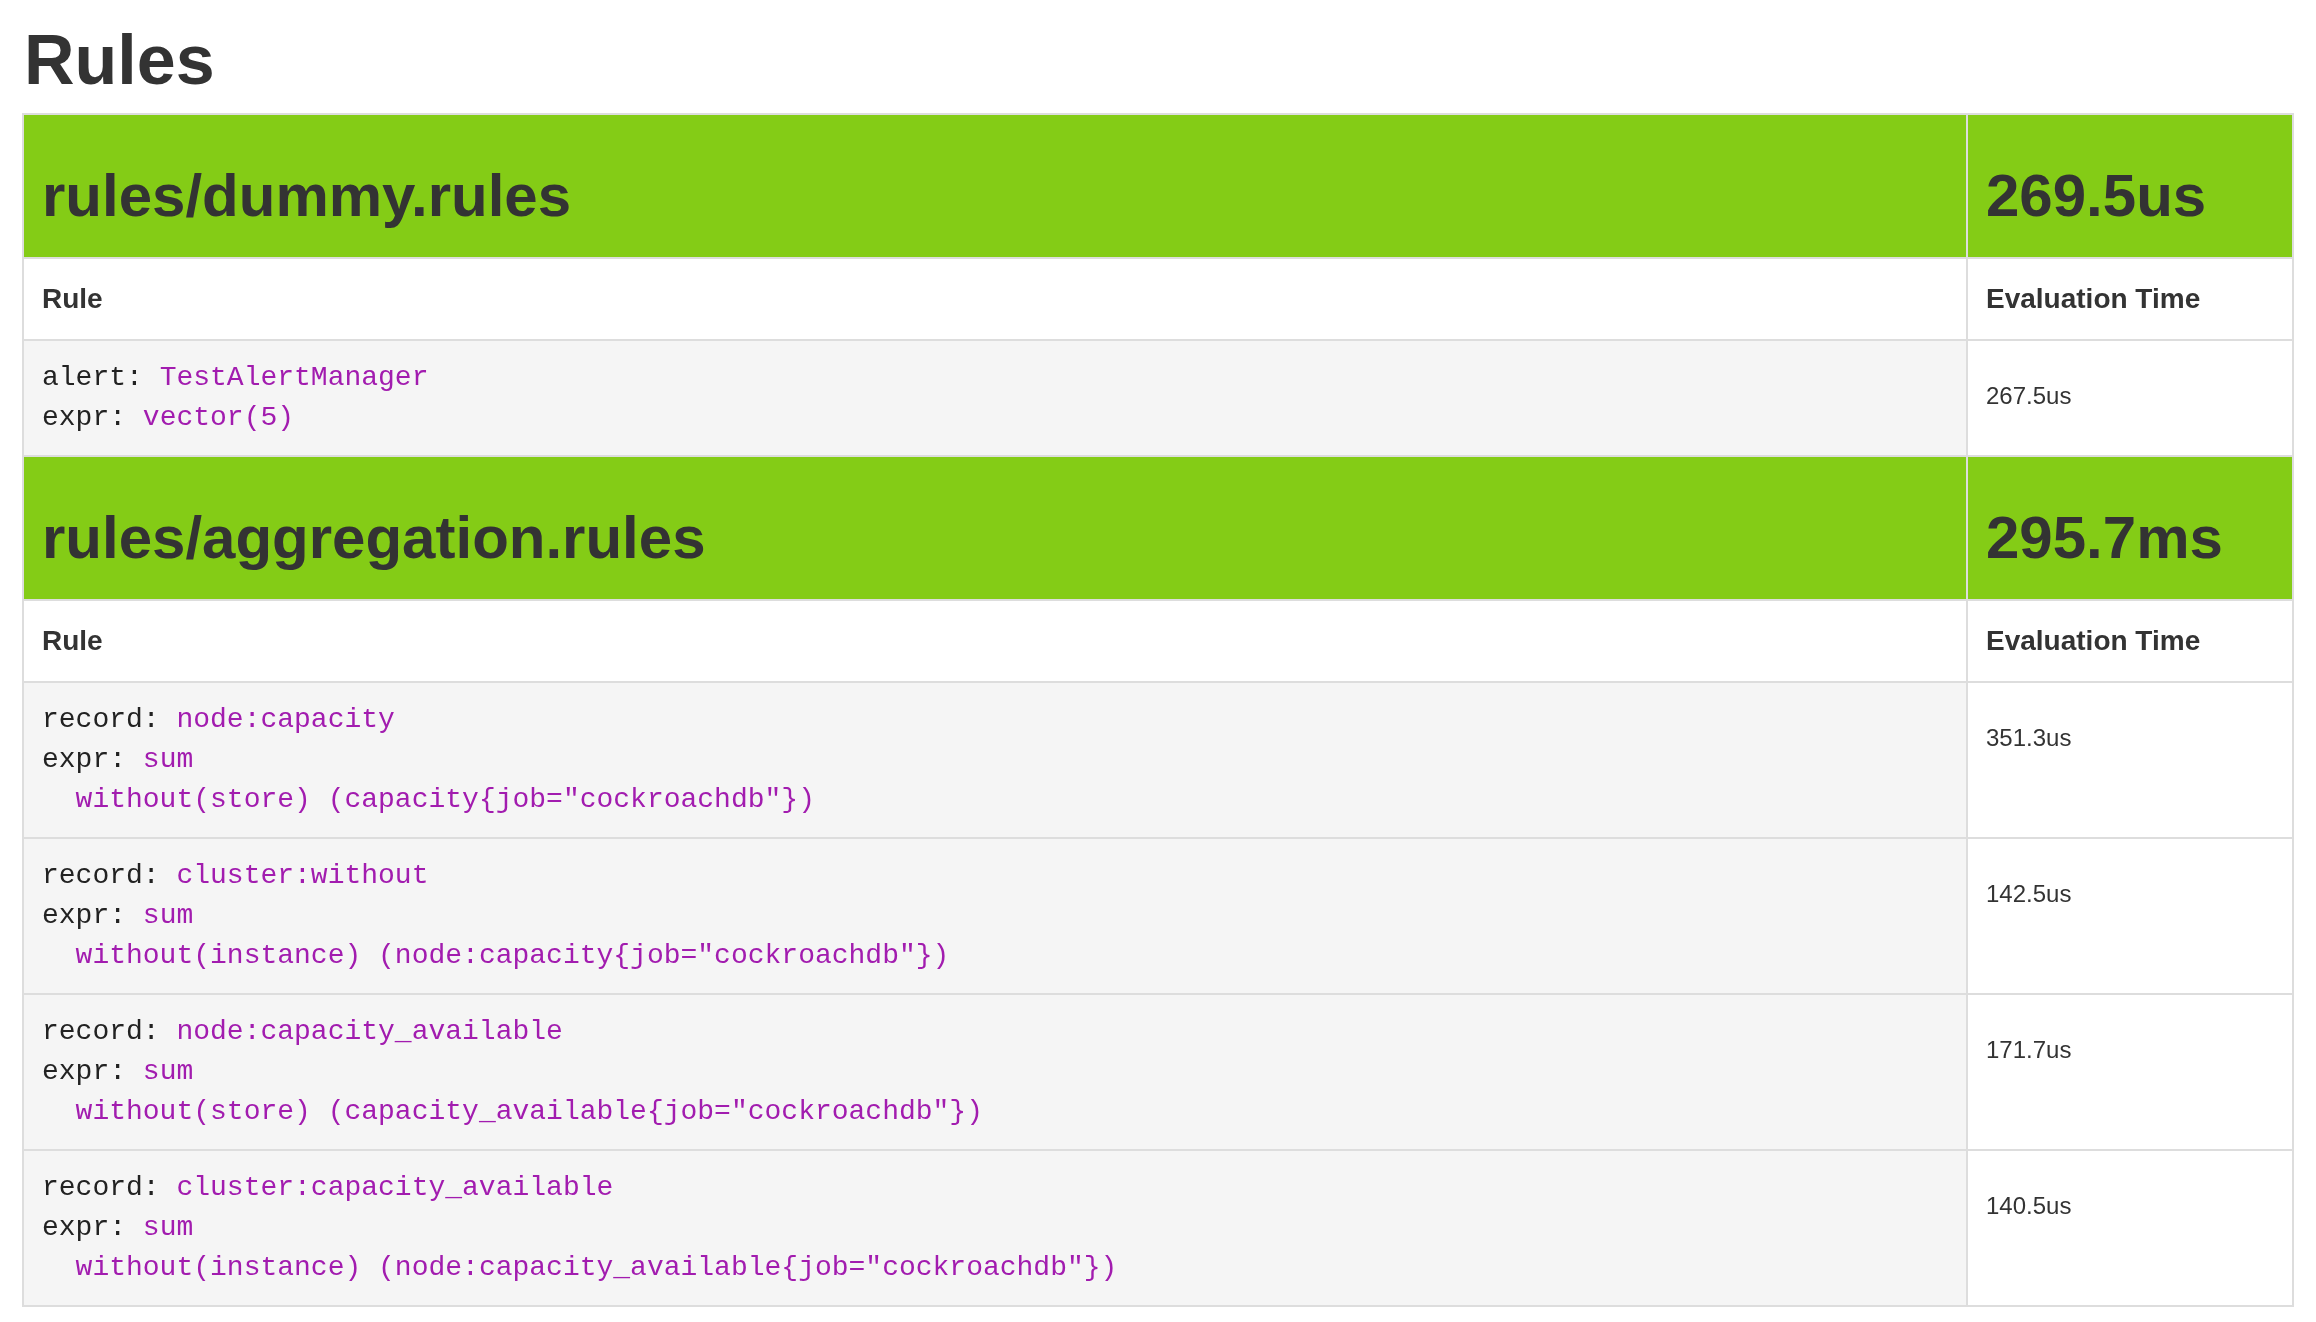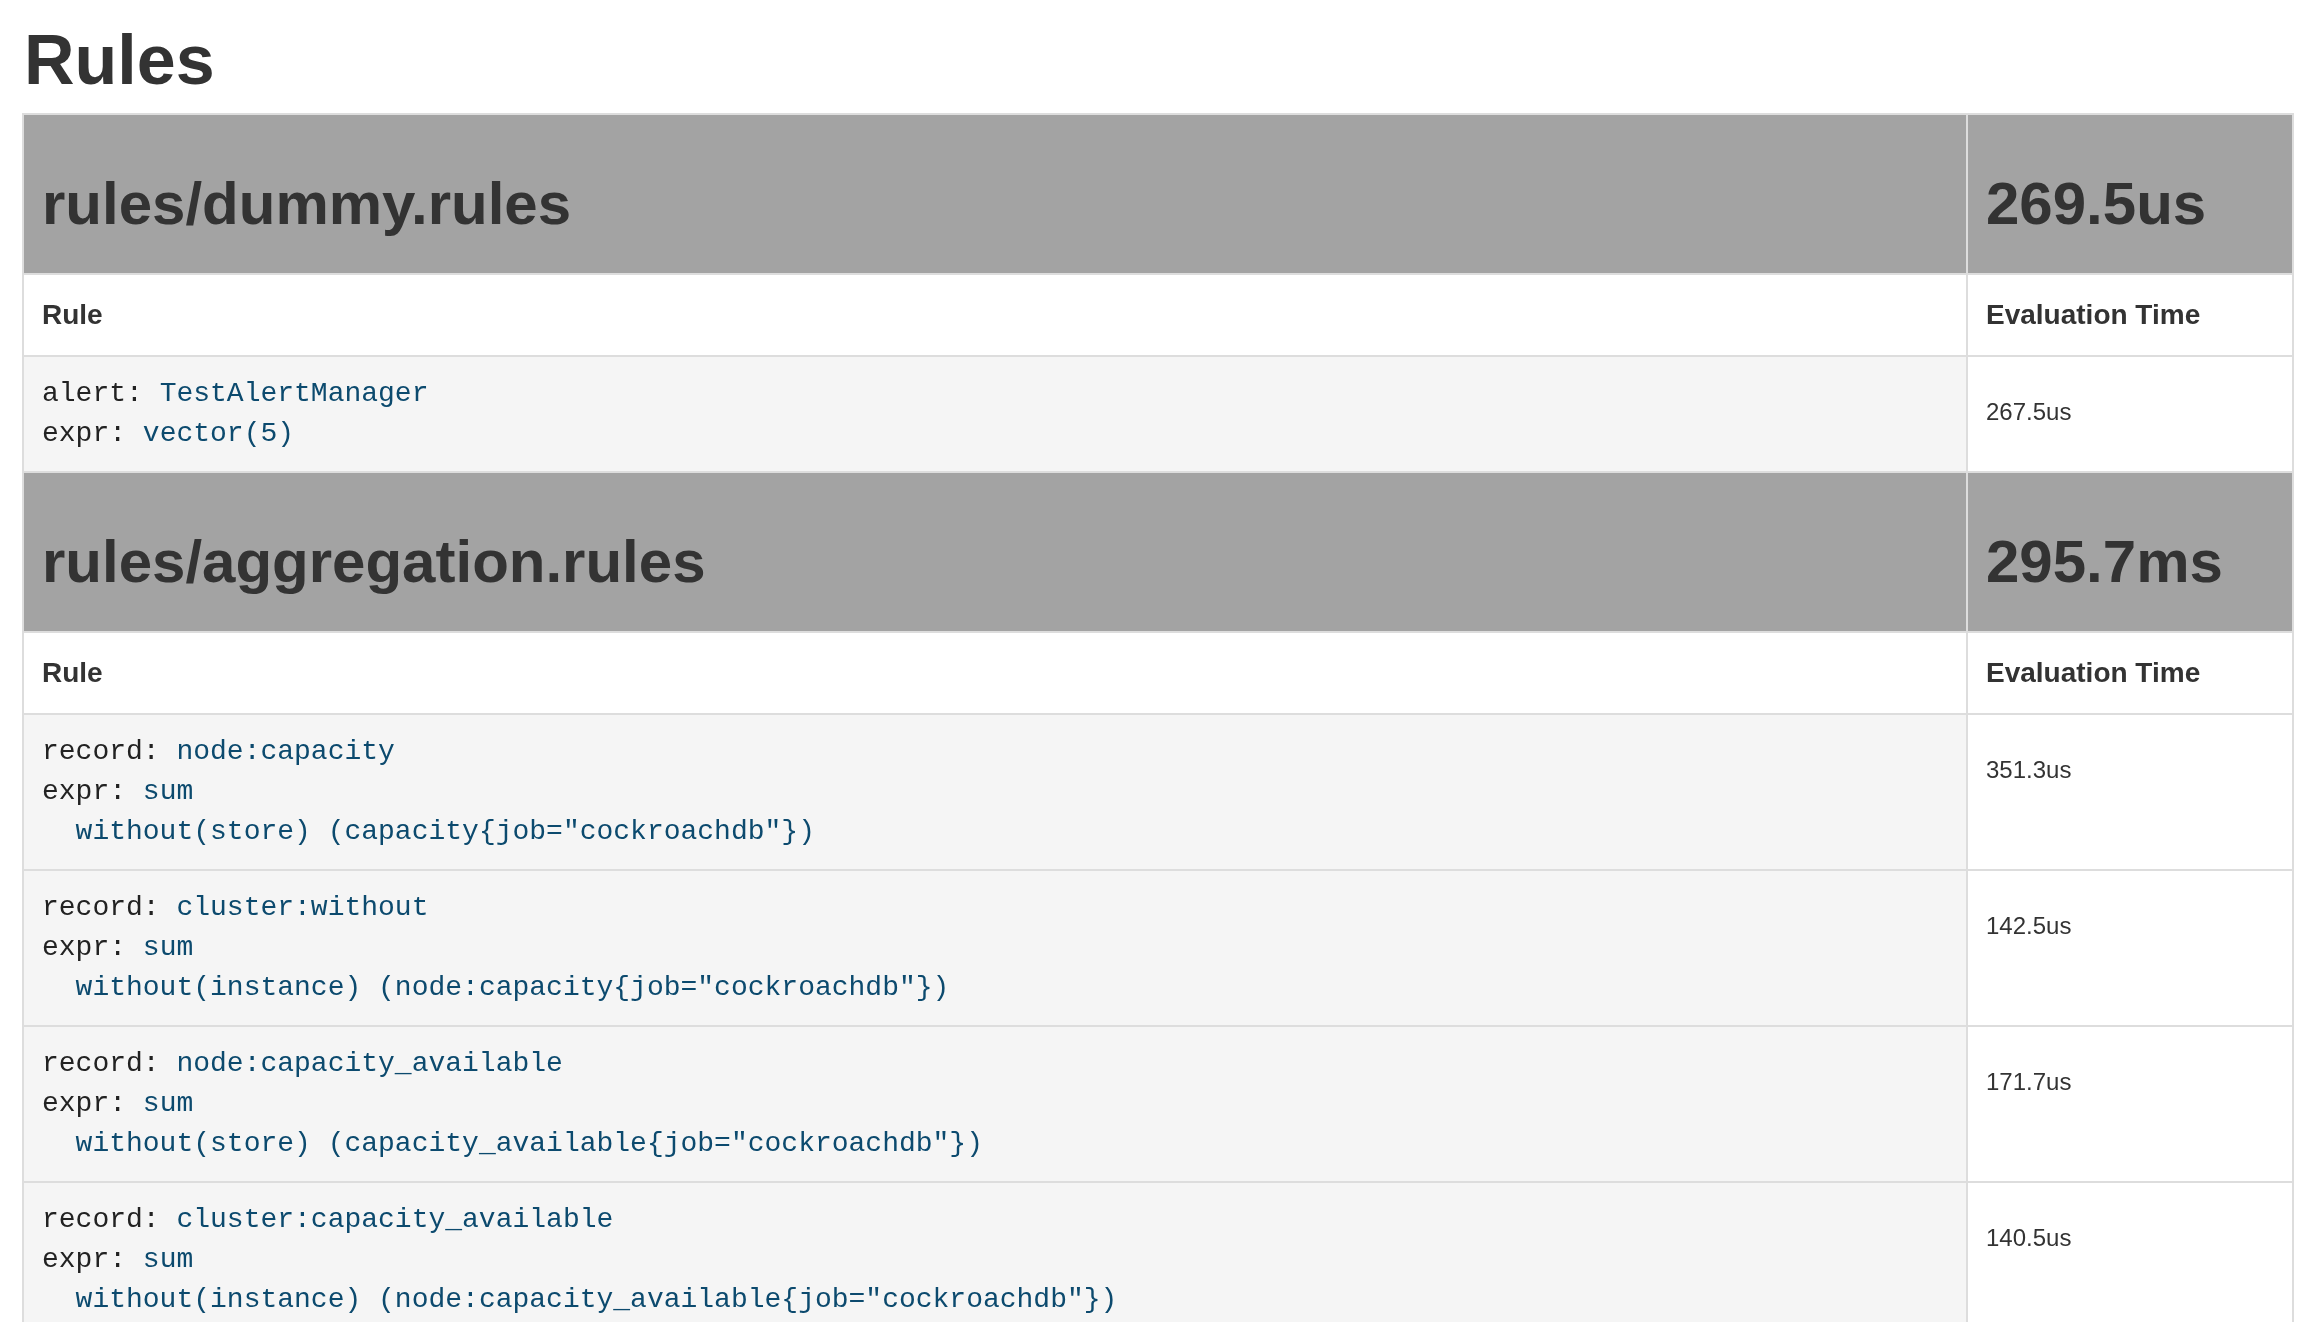--- a/index.html
+++ b/index.html
@@ -28,22 +28,22 @@
     width: 100%;
     border-collapse: collapse;
     table-layout: fixed;
   }
   table.rules-table, table.rules-table td, table.rules-table th {
     border: 2px solid #dddddd;
   }
   col.time-col { width: 326px; }
 
   td.group-cell {
-    padding: 14px 18px;
-    background: #a3a3a3;
+    padding: 6px 18px;
+    background: #84cc16;
     vertical-align: top;
   }
   td.group-cell h2 {
     font-size: 60px;
     font-weight: 600;
     line-height: 1.1;
     color: #333333;
     margin: 42px 0 22px 0;
     white-space: nowrap;
   }
@@ -75,21 +75,21 @@
     line-height: 40px;
     color: #333333;
   }
   .code-line {
     white-space: pre;
   }
   .code-line .k {
     color: #222222;
   }
   .code-line a.v {
-    color: #0c4a6e;
+    color: #a21caf;
     text-decoration: none;
     cursor: pointer;
   }
 </style>
 </head>
 <body>
 
 <h1>Rules</h1>
 
 <table class="rules-table">

